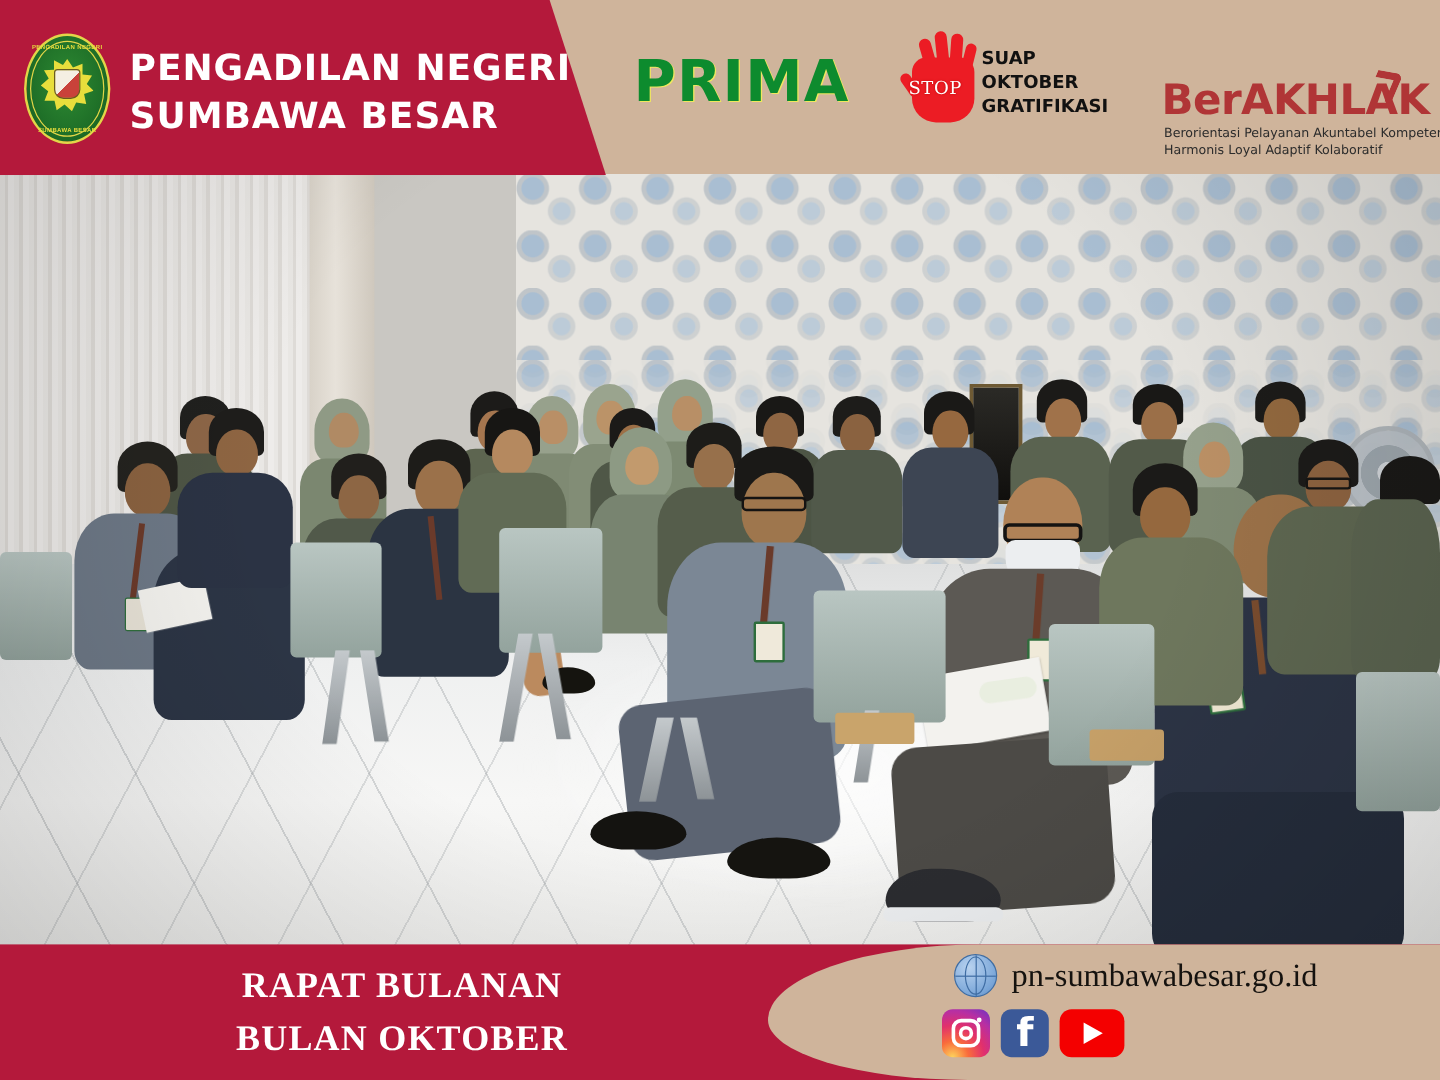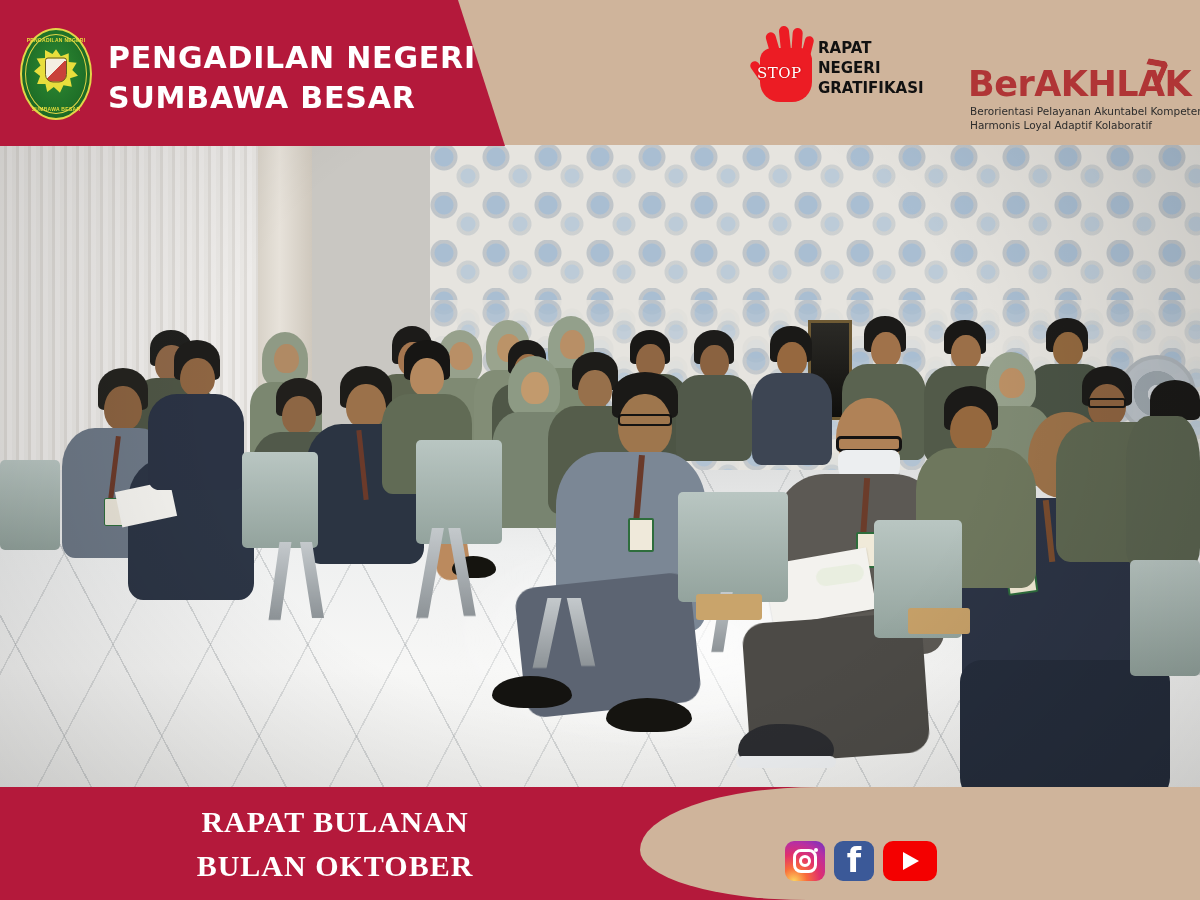--- a/index.html
+++ b/index.html
@@ -405,32 +405,33 @@
     <div class="sun"></div>
     <div class="shield"></div>
     <div class="txt-bot">SUMBAWA BESAR</div>
   </div>
 
   <div class="court-name">
     <div>PENGADILAN NEGERI</div>
     <div>SUMBAWA BESAR</div>
   </div>
 
+  <div class="prima">PRIMA</div>
 
   <div class="pungli">
     <div class="finger" style="left:12px;top:6px;width:10px;height:26px;transform:rotate(-16deg);"></div>
     <div class="finger" style="left:24px;top:0px;width:10px;height:30px;transform:rotate(-6deg);"></div>
     <div class="finger" style="left:36px;top:2px;width:10px;height:30px;transform:rotate(4deg);"></div>
     <div class="finger" style="left:47px;top:10px;width:9px;height:24px;transform:rotate(14deg);"></div>
     <div class="thumb" style="left:-2px;top:34px;width:9px;height:22px;"></div>
     <div class="palm"></div>
     <div class="stopword">STOP</div>
     <div class="lines">
-      <div>RAPAT</div>
-      <div>NEGERI</div>
+      <div>SUAP</div>
+      <div>OKTOBER</div>
       <div>GRATIFIKASI</div>
     </div>
   </div>
 
   <div class="akhlak">
     <div class="big">BerAKHLAK</div>
     <div class="swoosh"></div>
     <div class="sub">
       <div>Berorientasi Pelayanan Akuntabel Kompeten</div>
       <div>Harmonis Loyal Adaptif Kolaboratif</div>
@@ -438,20 +439,26 @@
   </div>
 
   <div class="footer-red"></div>
   <div class="footer-tan"></div>
 
   <div class="meeting-title">
     <div>RAPAT BULANAN</div>
     <div>BULAN OKTOBER</div>
   </div>
 
+  <div class="site-row">
+    <span class="globe">
+        <span class="mer"></span>
+      </span>
+    <span class="site-url">pn-sumbawabesar.go.id</span>
+  </div>
 
   <div class="social-row">
     <span class="ic ic-ig">
       <span class="sq"></span>
       <span class="ci"></span>
       <span class="dt"></span>
     </span>
     <span class="ic ic-fb">
       <span class="f">f</span>
     </span>

